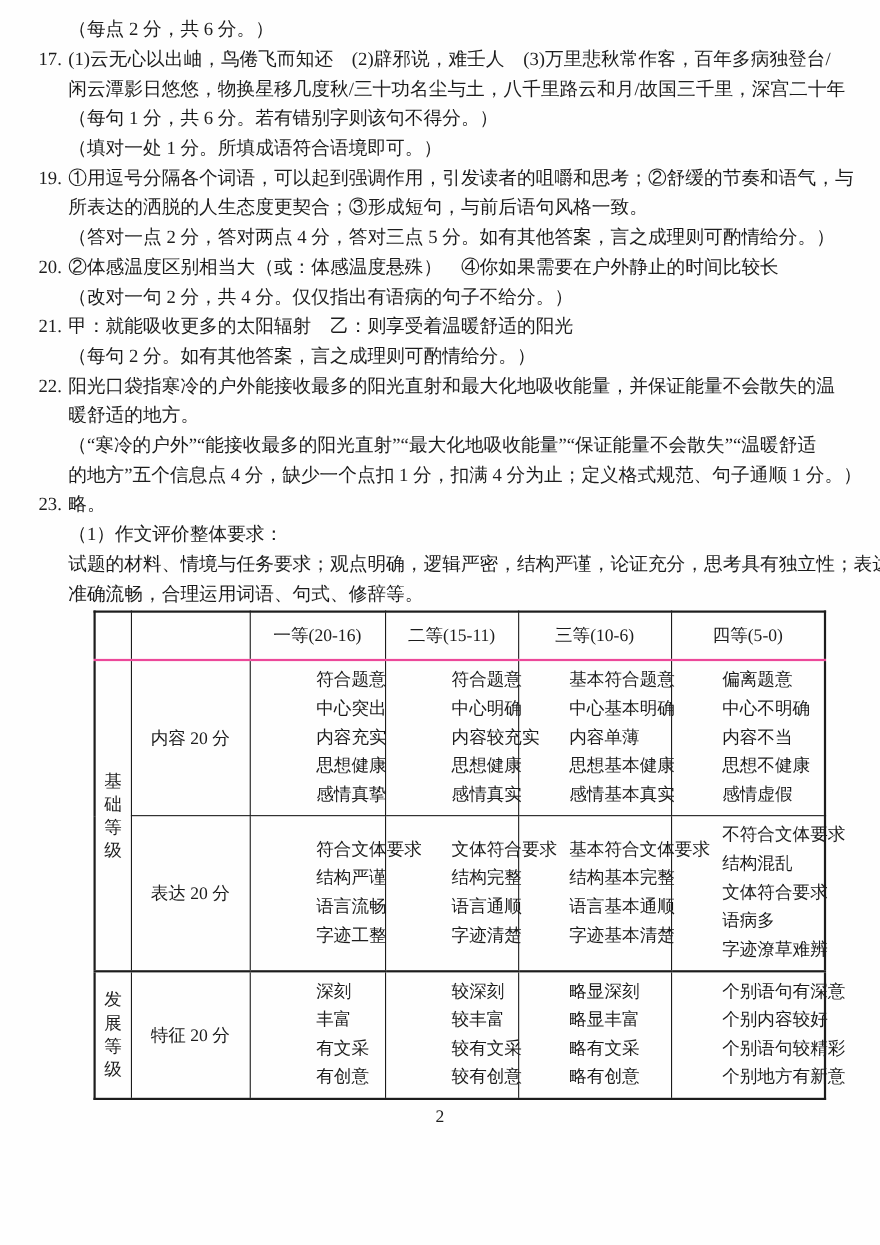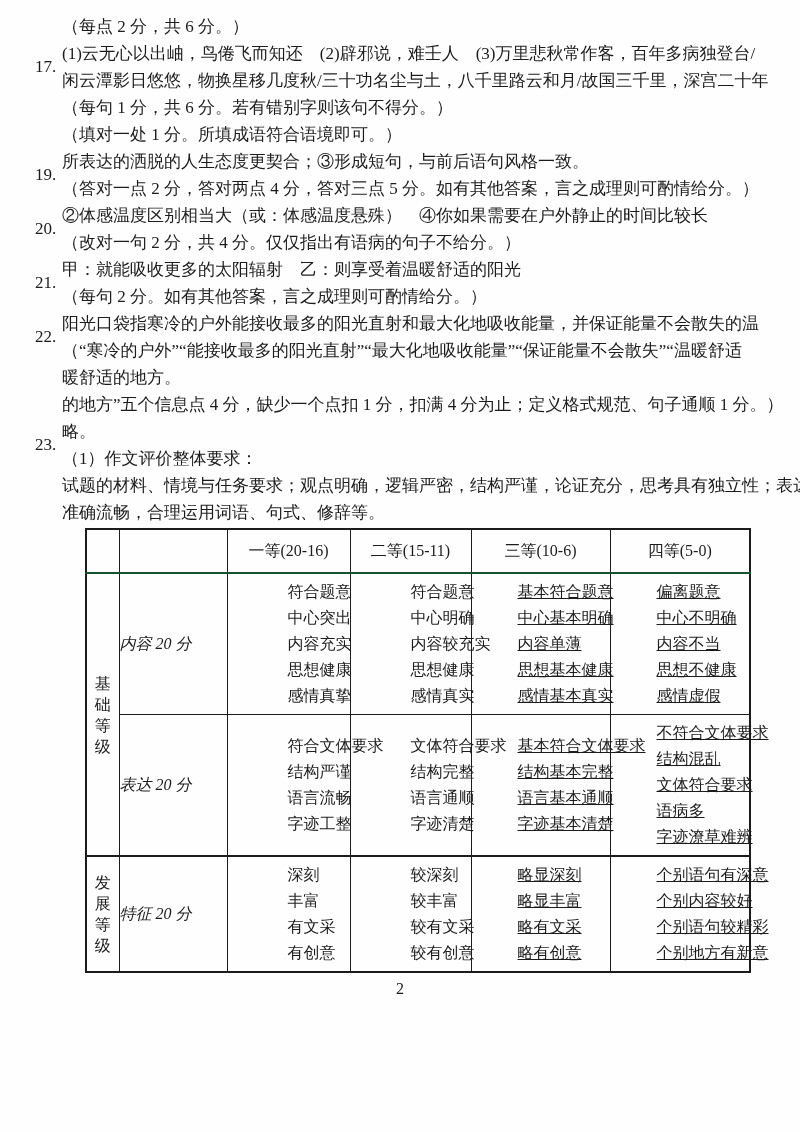--- a/index.html
+++ b/index.html
@@ -11,79 +11,79 @@
     color:#1c1c1c;
     font-family:"Liberation Serif","DejaVu Serif",serif;
     overflow:hidden;
   }
   .content{
     padding:13px 28px 0 35px;
     font-size:17px;
     line-height:27px;
   }
   .line{position:relative;padding-left:27px;white-space:nowrap;}
-  .line .num{position:absolute;left:0;top:13px;width:27px;}
+  .line .num{position:absolute;left:0;top:0;width:27px;}
   .rubric{
     border-collapse:collapse;
     table-layout:fixed;
     margin-left:85px;
     margin-top:2px;
     width:664px;
     font-size:16px;
     border:2px solid #1c1c1c;
   }
   .rubric th,.rubric td{border:1px solid #1c1c1c;padding:0;}
   .rubric thead th{
     height:42px;
     font-weight:normal;
-    border-bottom:2px solid #14532d;
+    border-bottom:2px solid #ec4899;
   }
   td.group{
     text-align:center;
     vertical-align:middle;
     white-space:pre-line;
     line-height:21px;
   }
-  td.rowlabel{text-align:left;vertical-align:middle;font-style:italic;}
+  td.rowlabel{text-align:center;vertical-align:middle;}
   td.crit{
     vertical-align:middle;
     line-height:26px;
     padding:5px 2px 5px 24px;
   }
   td.crit div{white-space:nowrap;margin-left:36px;}
-  .rubric td.crit.tight{padding-left:10px;text-decoration:underline;}
+  .rubric td.crit.tight{padding-left:10px;}
   tr.group-start td{border-top:2px solid #1c1c1c;}
   .page-num{
     margin-top:7px;
     width:100%;
     text-align:center;
     font-size:16px;
   }
 </style>
 </head>
 <body>
 
 <div class="page">
 
   <div class="content" id="content">
       <div class="line"><span>（每点 2 分，共 6 分。）</span></div>
       <div class="line"><span class="num">17.</span><span>(1)云无心以出岫，鸟倦飞而知还　(2)辟邪说，难壬人　(3)万里悲秋常作客，百年多病独登台/</span></div>
       <div class="line"><span>闲云潭影日悠悠，物换星移几度秋/三十功名尘与土，八千里路云和月/故国三千里，深宫二十年</span></div>
       <div class="line"><span>（每句 1 分，共 6 分。若有错别字则该句不得分。）</span></div>
       <div class="line"><span>（填对一处 1 分。所填成语符合语境即可。）</span></div>
-      <div class="line"><span class="num">19.</span></div>
+      <div class="line"><span class="num">19.</span><span>①用逗号分隔各个词语，可以起到强调作用，引发读者的咀嚼和思考；②舒缓的节奏和语气，与</span></div>
       <div class="line"><span>所表达的洒脱的人生态度更契合；③形成短句，与前后语句风格一致。</span></div>
       <div class="line"><span>（答对一点 2 分，答对两点 4 分，答对三点 5 分。如有其他答案，言之成理则可酌情给分。）</span></div>
       <div class="line"><span class="num">20.</span><span>②体感温度区别相当大（或：体感温度悬殊）　④你如果需要在户外静止的时间比较长</span></div>
       <div class="line"><span>（改对一句 2 分，共 4 分。仅仅指出有语病的句子不给分。）</span></div>
       <div class="line"><span class="num">21.</span><span>甲：就能吸收更多的太阳辐射　乙：则享受着温暖舒适的阳光</span></div>
       <div class="line"><span>（每句 2 分。如有其他答案，言之成理则可酌情给分。）</span></div>
       <div class="line"><span class="num">22.</span><span>阳光口袋指寒冷的户外能接收最多的阳光直射和最大化地吸收能量，并保证能量不会散失的温</span></div>
+      <div class="line"><span>暖舒适的地方。</span></div>
       <div class="line"><span>（“寒冷的户外”“能接收最多的阳光直射”“最大化地吸收能量”“保证能量不会散失”“温暖舒适</span></div>
-      <div class="line"><span>暖舒适的地方。</span></div>
       <div class="line"><span>的地方”五个信息点 4 分，缺少一个点扣 1 分，扣满 4 分为止；定义格式规范、句子通顺 1 分。）</span></div>
       <div class="line"><span class="num">23.</span><span>略。</span></div>
       <div class="line"><span>（1）作文评价整体要求：</span></div>
       <div class="line"><span>试题的材料、情境与任务要求；观点明确，逻辑严密，结构严谨，论证充分，思考具有独立性；表达</span></div>
       <div class="line"><span>准确流畅，合理运用词语、句式、修辞等。</span></div>
     </div>
 
   <table class="rubric">
     <colgroup>
       <col style="width:33px">

